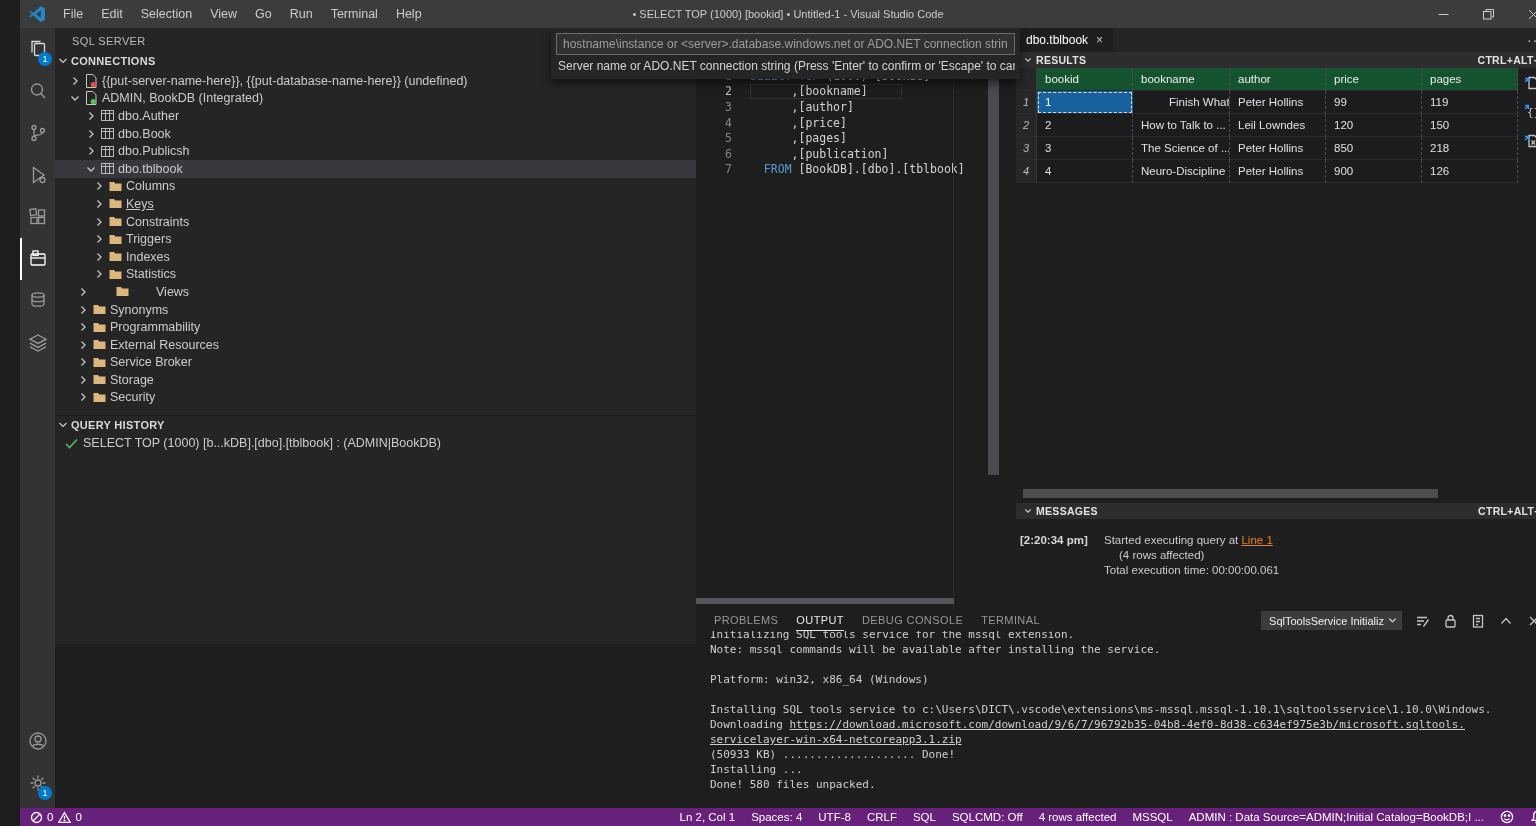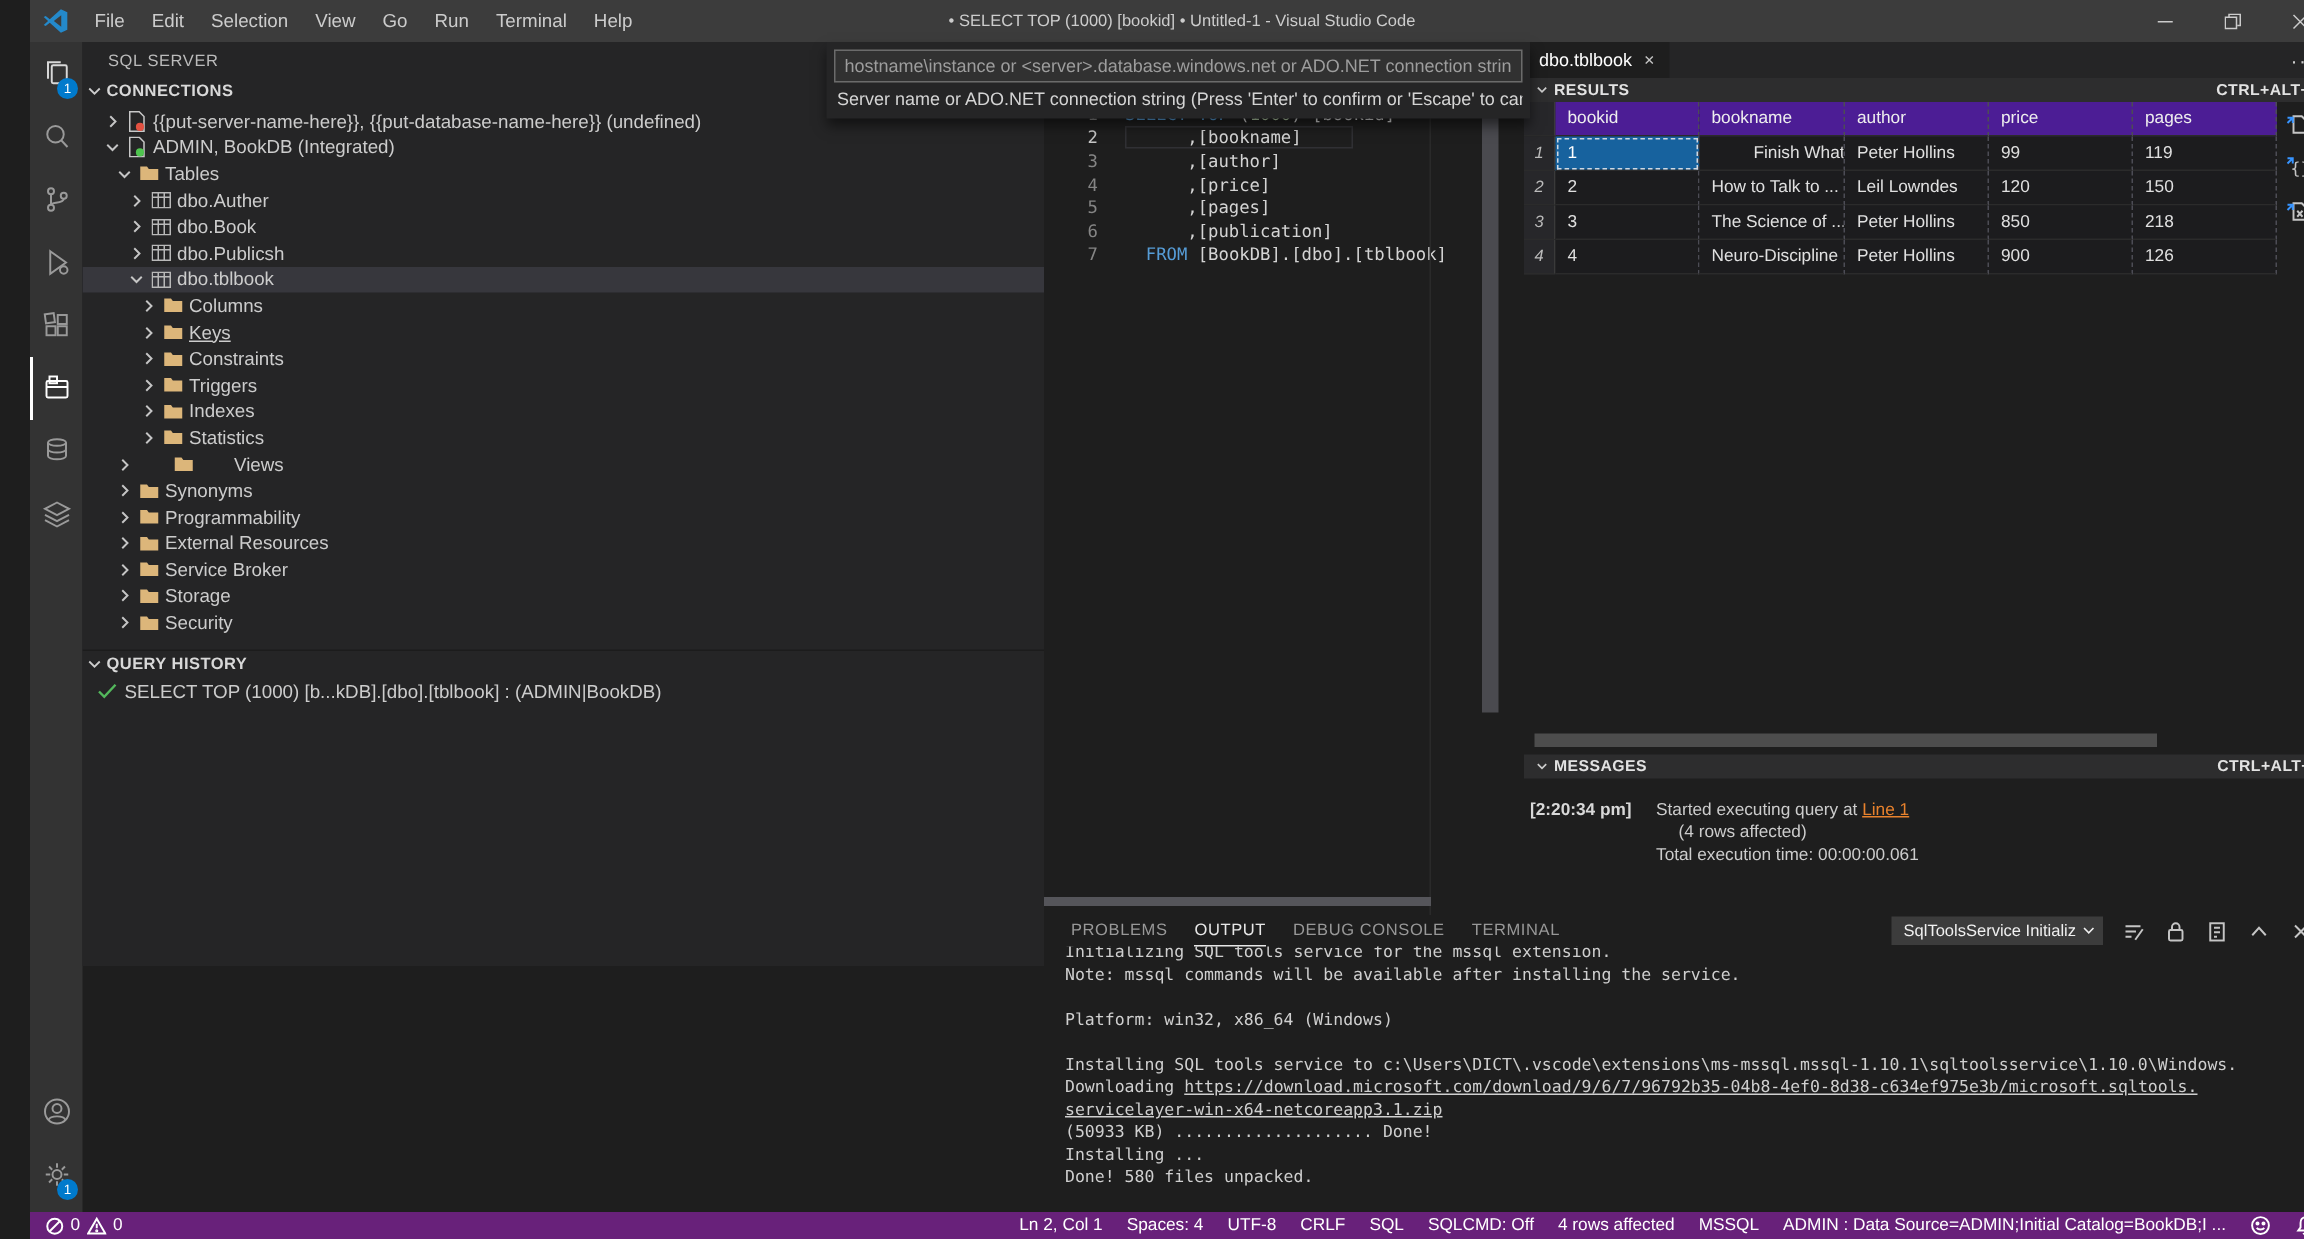--- a/index.html
+++ b/index.html
@@ -61,21 +61,21 @@
   #results-tab .close{margin-left:8px;color:#c5c5c5;font-size:12px;}
   #tab-actions{margin-left:auto;padding-right:12px;color:#cccccc;font-size:14px;letter-spacing:1px;}
   .pane-header{height:16px;background:#2d2d2e;display:flex;align-items:center;font-size:10.5px;font-weight:bold;color:#e2e2e2;padding:0 8px;letter-spacing:.3px;}
   .pane-header .chev{margin-right:4px;color:#cccccc;display:flex;}
   .pane-header .shortcut{margin-left:auto;font-weight:bold;}
   #grid{position:absolute;left:0;top:40px;}
   .grid-row{display:flex;}
   .gcell{height:23px;line-height:23px;font-size:11.5px;color:#e0e0e0;padding-left:8px;box-sizing:border-box;
          border-right:1px dashed #4c4c55;border-bottom:1px solid #2b2b2b;background:#1c1c1e;
          white-space:nowrap;overflow:hidden;}
-  .gcell.head{background:#4c1d95;color:#eeeeee;}
+  .gcell.head{background:#14532d;color:#eeeeee;}
   .gcell.rownum{background:#27272a;color:#bbbbbb;font-style:italic;font-size:11px;padding-left:0;text-align:center;border-right:1px solid #3a3a3a;}
   .gcell.selected{background:#17629e;color:#ffffff;outline:1px dashed #cfd8e2;outline-offset:-2px;}
   #grid-rail{position:absolute;right:16px;top:46px;display:flex;flex-direction:column;gap:13px;color:#c5c5c5;}
   .rail-icon{width:18px;height:16px;display:flex;align-items:center;justify-content:center;}
   #results-hscroll{position:absolute;left:7px;top:461px;width:415px;height:9px;background:#4d4d4d;}
   #messages-header{position:absolute;left:0;top:475px;width:540px;box-sizing:border-box;}
   #messages-body{position:absolute;left:0;top:492px;width:540px;font-size:11.5px;color:#cccccc;}
   #msg-ts{position:absolute;left:4px;top:14px;font-weight:bold;color:#d8d8d8;}
   .msg-line{position:absolute;left:88px;white-space:nowrap;}
   .msg-link{color:#e8822d;text-decoration:underline;cursor:pointer;}
@@ -272,33 +272,20 @@
             <path d="M1.5 3.5 L5 7 L8.5 3.5"></path>
           </svg>
         </span>
         <span class="tree-icon">
           <svg width="12" height="14" viewBox="0 0 12 14">
             <path d="M1.5 0.5 H7.8 L11 3.7 V13.5 H1.5 Z" fill="none" stroke="#c8c8c8"></path>
             <circle cx="8.3" cy="10.6" r="2.7" fill="#4fc54f"></circle>
           </svg>
         </span>
         <span>ADMIN, BookDB (Integrated)</span>
-      </div>
-      <div class="tree-row" style="padding-left: 21px;">
-        <span class="tree-chev">
-          <svg width="10" height="10" viewBox="0 0 10 10" fill="none" stroke="currentColor" stroke-width="1.3">
-            <path d="M1.5 3.5 L5 7 L8.5 3.5"></path>
-          </svg>
-        </span>
-        <span class="tree-icon">
-          <svg width="13" height="11" viewBox="0 0 13 11">
-            <path d="M0.5 1 H5 L6.2 2.6 H12.5 V10 H0.5 Z" fill="#dcb67a"></path>
-          </svg>
-        </span>
-        <span>Tables</span>
       </div>
       <div class="tree-row" style="padding-left: 29px;">
         <span class="tree-chev">
           <svg width="10" height="10" viewBox="0 0 10 10" fill="none" stroke="currentColor" stroke-width="1.3">
             <path d="M3.5 1.5 L7 5 L3.5 8.5"></path>
           </svg>
         </span>
         <span class="tree-icon">
           <svg width="13" height="11" viewBox="0 0 13 11" fill="none" stroke="#b9b9b9">
             <rect x="0.5" y="0.5" width="12" height="10"></rect>

